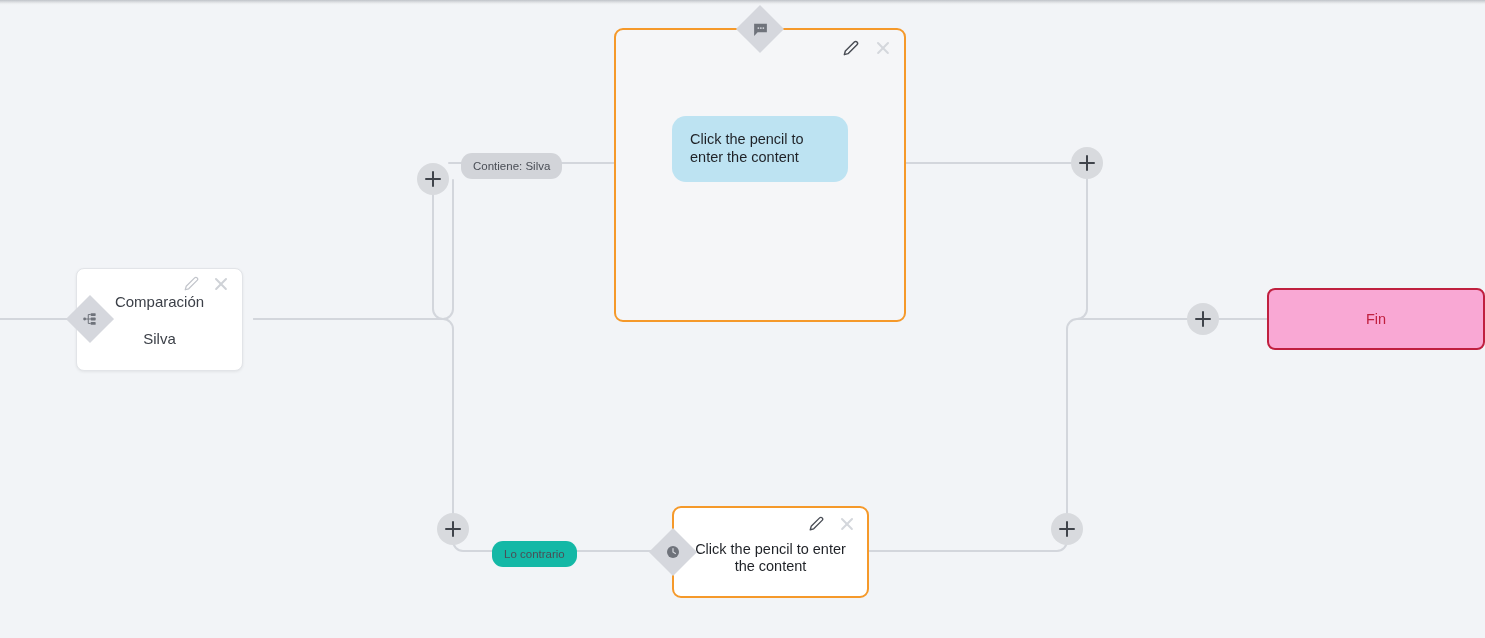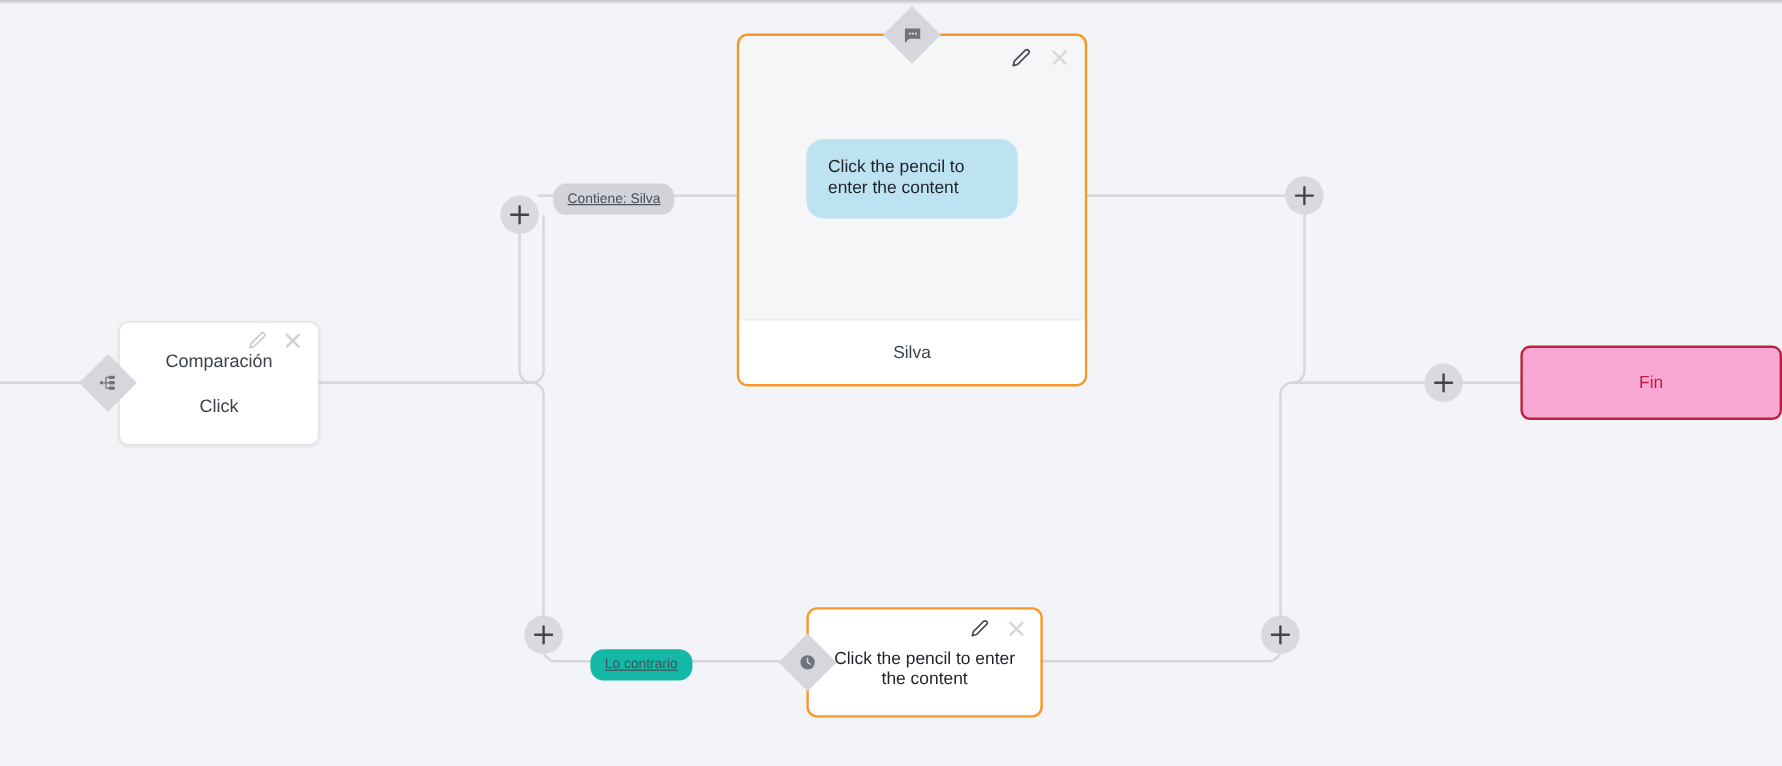--- a/index.html
+++ b/index.html
@@ -218,21 +218,20 @@
     border-radius: 11px;
     display: flex;
     align-items: center;
     justify-content: center;
     font-size: 11.5px;
     color: #4a4e56;
     white-space: nowrap;
     z-index: 13;
     padding: 13px 12px;
     box-sizing: border-box;
-    text-decoration: underline;
   }
   .edge-label.grey { background: #d2d4d9; }
   .edge-label.white { background: #14b8a6; }
 
   
   .ico { display: inline-flex; line-height: 0; }
   .ico-x {
     position: relative;
     width: 15px;
     height: 15px;
@@ -277,31 +276,31 @@
 
     <path class="wire" d="M1187,319 L1077,319 A10,10 0 0 0 1067,329 L1067,513"></path>
 
     <path class="wire" d="M1219,319 L1267,319"></path>
 
     <path class="wire" d="M453,513 L453,541 A10,10 0 0 0 463,551 L672,551"></path>
 
     <path class="wire" d="M869,551 L1057,551 A10,10 0 0 0 1067,541 L1067,513"></path>
   </svg>
 
-  <div class="node-compare" style="left:99px; top:268px; width:165px; height:101px;">
+  <div class="node-compare" style="left:76px; top:268px; width:165px; height:101px;">
     <div class="ctools">
       <span class="ico">
         <svg width="15" height="15" viewBox="0 0 24 24" fill="none" stroke="#c2c5cb" stroke-width="2" stroke-linecap="round" stroke-linejoin="round">
           <path d="M17 3a2.8 2.8 0 1 1 4 4L7.5 20.5 2 22l1.5-5.5z"></path>
         </svg>
       </span>
       <span class="ico-x"></span>
     </div>
     <div class="cmp-line first">Comparación</div>
-    <div class="cmp-line">Click</div>
+    <div class="cmp-line">Silva</div>
   </div>
 
   <div class="diamond" style="left:73px; top:302px;">
     <span class="dico">
       <svg width="16" height="16" viewBox="0 0 24 24" fill="#6f737b">
         <circle cx="4" cy="12" r="2.2"></circle>
         <rect x="13" y="3.2" width="7.5" height="4.2" rx="1"></rect>
         <rect x="13" y="9.9" width="7.5" height="4.2" rx="1"></rect>
         <rect x="13" y="16.6" width="7.5" height="4.2" rx="1"></rect>
         <path d="M6.2 12h3.2M9.4 5.3v13.4M9.4 5.3H13M9.4 12H13M9.4 18.7H13" stroke="#6f737b" stroke-width="1.5" fill="none"></path>
@@ -314,21 +313,20 @@
       <span class="ico">
         <svg width="16" height="16" viewBox="0 0 24 24" fill="none" stroke="#4a4e56" stroke-width="2.2" stroke-linecap="round" stroke-linejoin="round">
           <path d="M17 3a2.8 2.8 0 1 1 4 4L7.5 20.5 2 22l1.5-5.5z"></path>
         </svg>
       </span>
       <span class="ico-x faint"></span>
     </div>
     <div class="body">
       <div class="bubble">Click the pencil to enter the content</div>
     </div>
-    <div class="footer">Silva</div>
   </div>
 
   <div class="diamond" style="left:743px; top:12px;">
     <span class="dico">
       <svg width="17" height="17" viewBox="0 0 24 24" fill="#6f737b">
         <path d="M3 4h18v12H8l-5 5z"></path>
         <circle cx="9" cy="10" r="1.3" fill="#d5d7dd"></circle>
         <circle cx="12.5" cy="10" r="1.3" fill="#d5d7dd"></circle>
         <circle cx="16" cy="10" r="1.3" fill="#d5d7dd"></circle>
       </svg>

